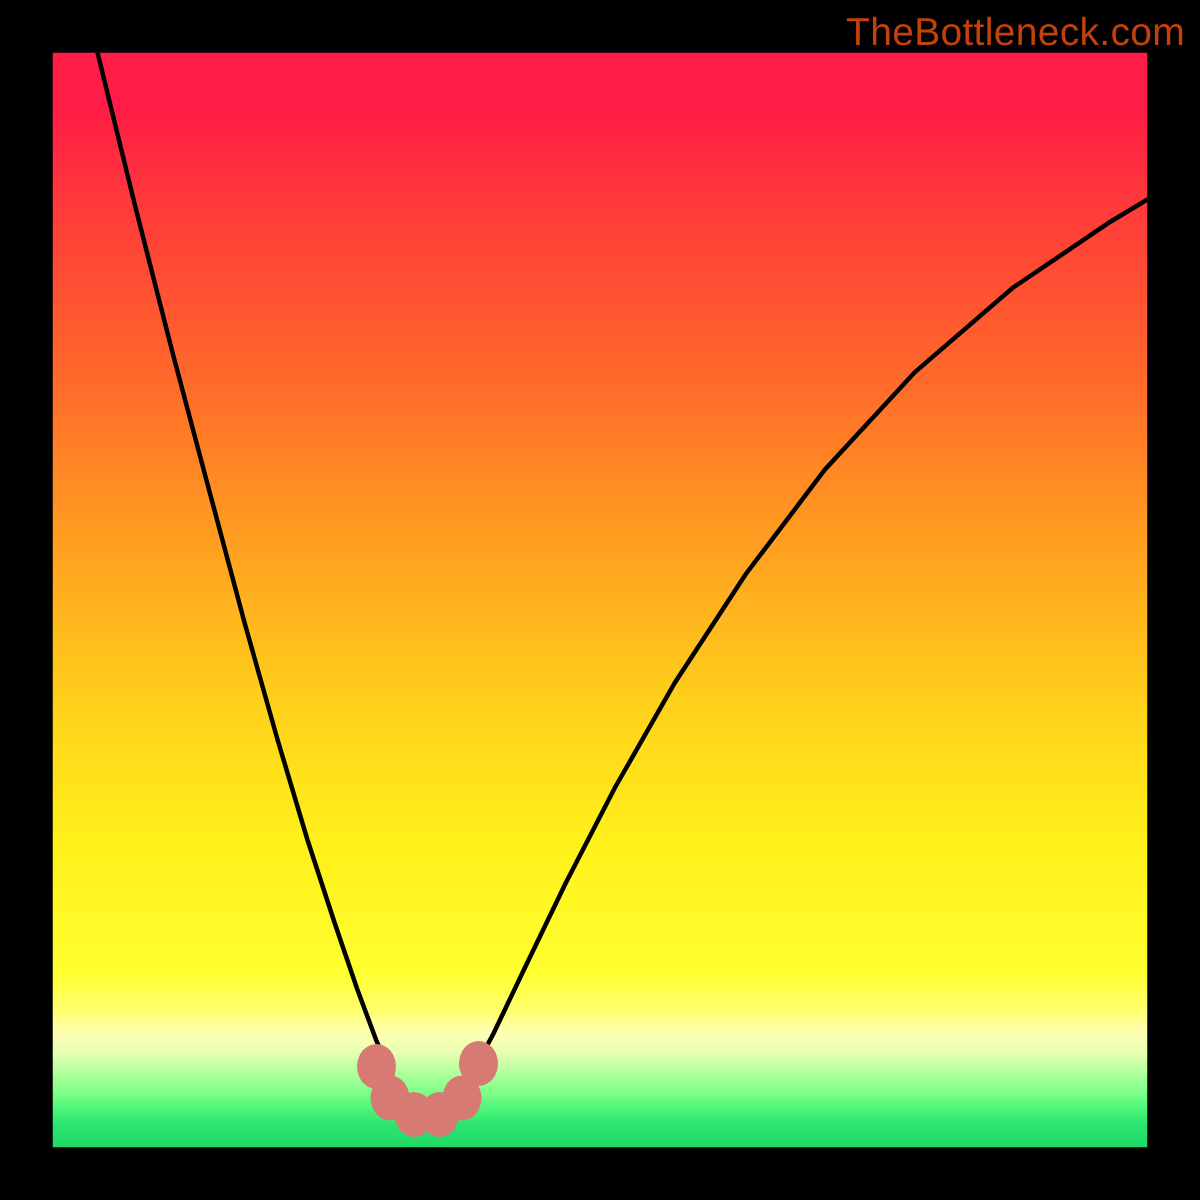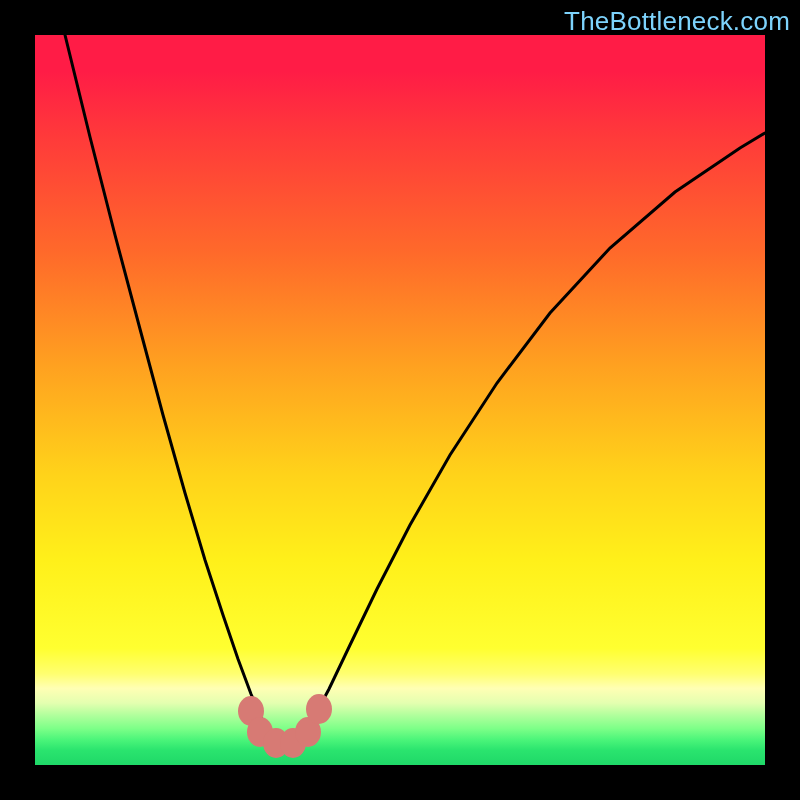--- a/index.html
+++ b/index.html
@@ -7,21 +7,21 @@
   .frame {
     position: relative;
     width: 800px;
     height: 800px;
     background: #000;
   }
   .watermark {
     position: absolute;
     top: 6px;
     right: 10px;
-    color: #7dd3fc;
+    color: #c2410c;
     font-family: Arial, Helvetica, sans-serif;
     font-size: 26px;
     font-weight: 500;
     letter-spacing: 0.2px;
     z-index: 10;
     user-select: none;
   }
   .plot-area {
     position: absolute;
     left: 35px;

